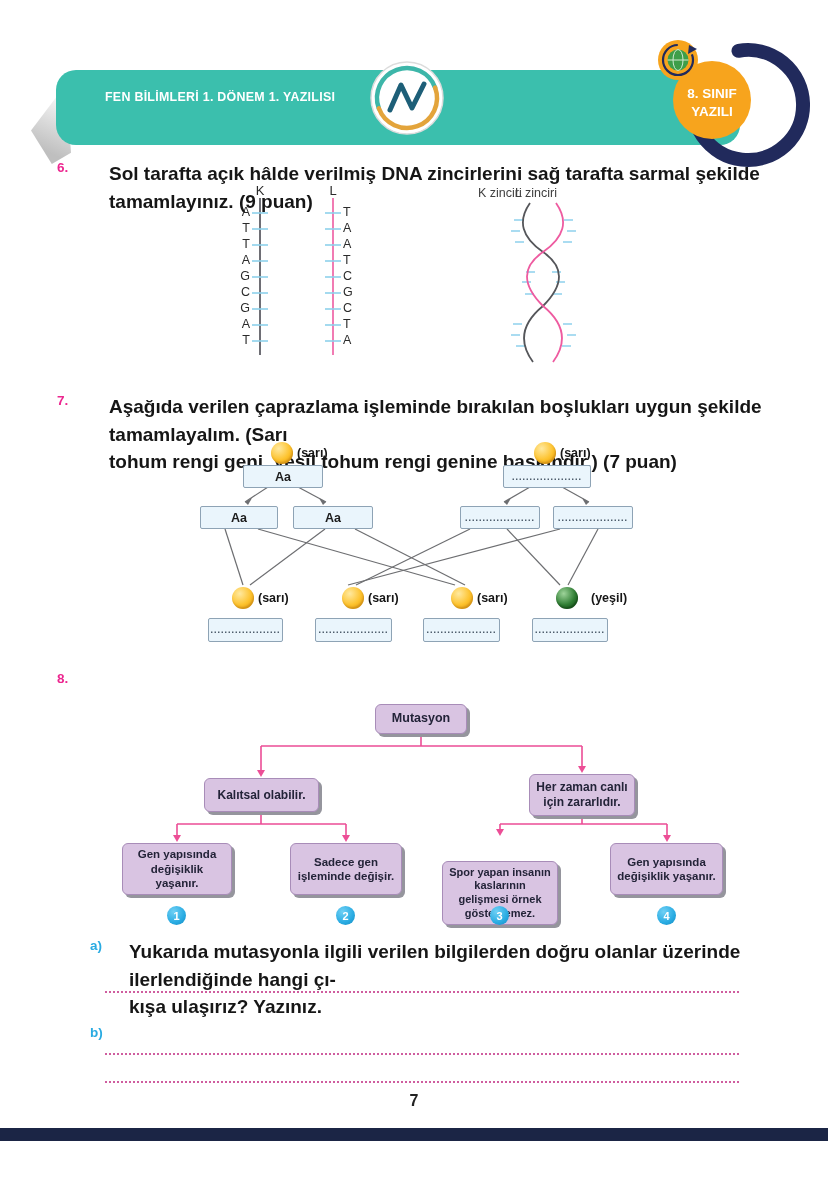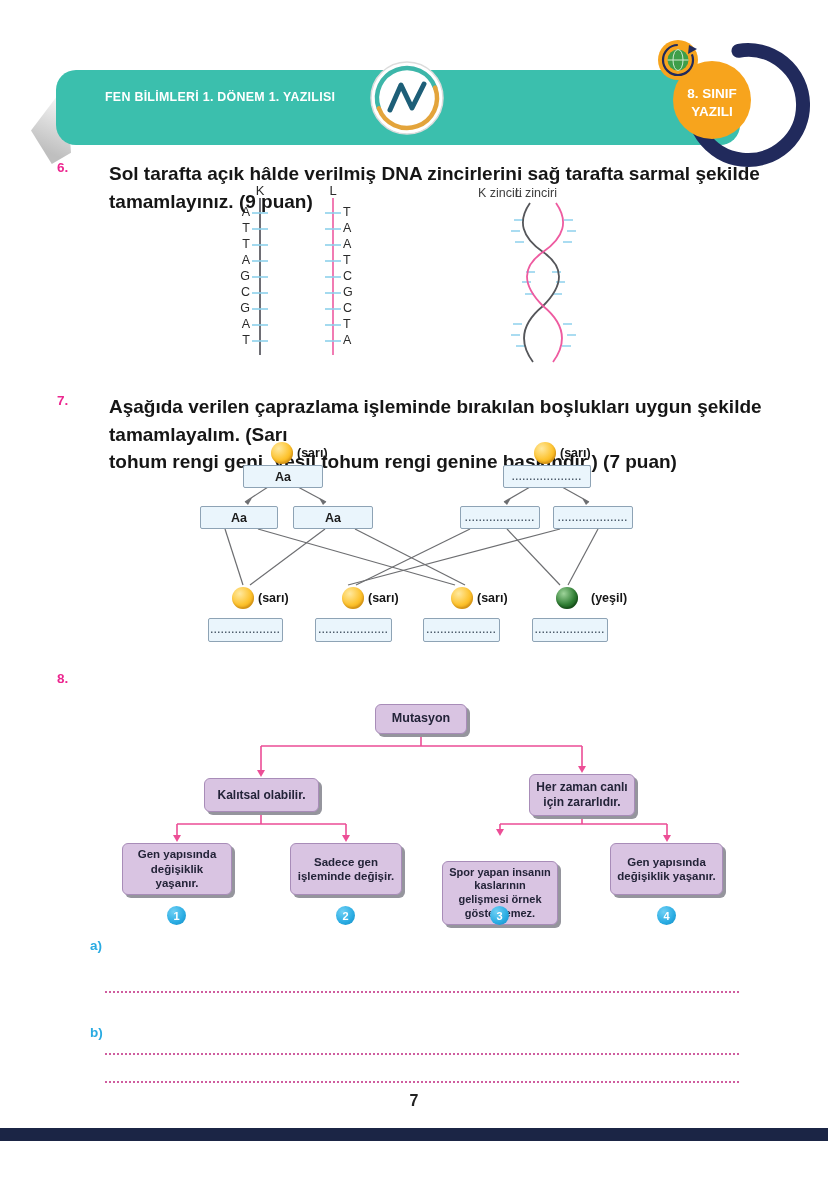--- a/index.html
+++ b/index.html
@@ -279,20 +279,22 @@
     <div class="fbox leaf small" style="left:342px; top:137px; width:116px; height:64px;">Spor yapan insanın kaslarının gelişmesi örnek gösterilemez.</div>
     <div class="fbox leaf" style="left:510px; top:143px; width:113px; height:52px;">Gen yapısında değişiklik yaşanır.</div>
 
     <div class="numball" style="left:67px;  top:206px;">1</div>
     <div class="numball" style="left:236px; top:206px;">2</div>
     <div class="numball" style="left:390px; top:206px;">3</div>
     <div class="numball" style="left:557px; top:206px;">4</div>
   </div>
 
   <div class="abs sub-letter" style="left:90px; top:938px;">a)</div>
+  <div class="abs qtext" style="left:113px; top:938px; width:692px;">Yukarıda mutasyonla ilgili verilen bilgilerden doğru olanlar üzerinde ilerlendiğinde hangi çı-
+kışa ulaşırız? Yazınız.</div>
   <div class="abs dotline" style="left:105px; top:991px; width:634px;"></div>
 
   <div class="abs sub-letter" style="left:90px; top:1025px;">b)</div>
   <div class="abs dotline" style="left:105px; top:1053px; width:634px;"></div>
   <div class="abs dotline" style="left:105px; top:1081px; width:634px;"></div>
 
   <div class="abs pageno">7</div>
   <div class="abs footbar"></div>
 
 </div>

